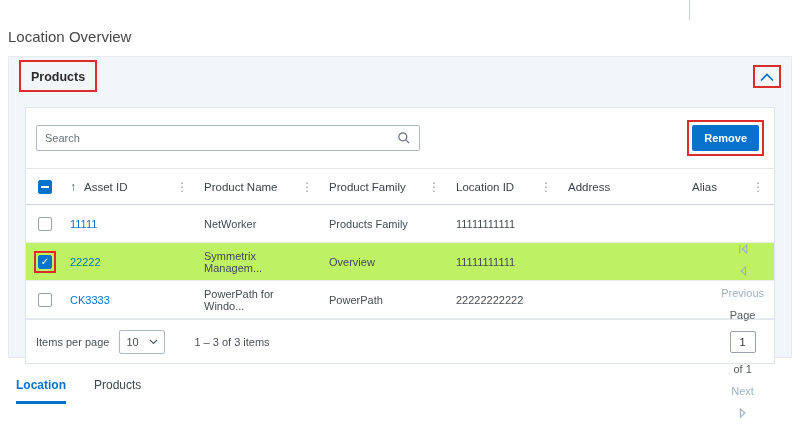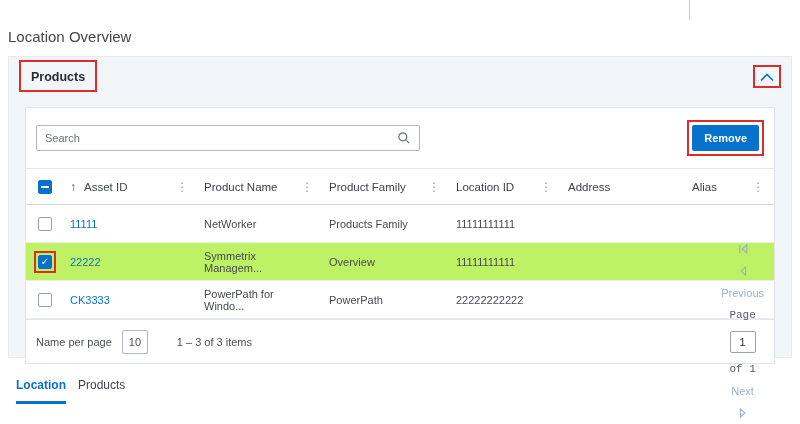--- a/index.html
+++ b/index.html
@@ -43,29 +43,29 @@
 
   .cb { width:14px; height:14px; border:1px solid #98a2ae; border-radius:2px; background:#fff; display:inline-flex; align-items:center; justify-content:center; cursor:pointer; vertical-align:middle; }
   .cb.checked { background:#0672cb; border-color:#0672cb; }
   .cb.checked::after { content:"\2713"; color:#fff; font-size:10px; line-height:1; }
   .cb.indeterminate { background:#0672cb; border-color:#0672cb; }
   .cb.indeterminate::after { content:""; width:8px; height:2px; background:#fff; }
   .cb-annot { padding:2px; display:inline-flex; }
   .cb-cell { text-align:center; }
 
   .pagination { display:flex; align-items:center; border-top:1px solid #e3e7ec; padding:8px 10px; font-size:11px; color:#4a4f55; height:44px; }
-  .ipp-select { margin-left:10px; width:26px; height:24px; border:1px solid #aeb8c2; border-radius:2px; display:flex; align-items:center; justify-content:space-between; padding:0 6px; background:#fff; cursor:pointer; }
+  .ipp-select { margin-left:10px; width:46px; height:24px; border:1px solid #aeb8c2; border-radius:2px; display:flex; align-items:center; justify-content:space-between; padding:0 6px; background:#fff; cursor:pointer; }
   .range-text { margin-left:29px; color:#4a4f55; }
   .pager { margin-left:auto; display:flex; align-items:center; gap:10px; color:#9db1c3;flex-direction:column; }
   .pager .icon-btn { display:flex; align-items:center; cursor:pointer; color:#9db1c3; }
   .pager .nav-label { cursor:pointer; }
-  .pager .dark { color:#565c63;font-family:Liberation Mono, monospace; }
+  .pager .dark { color:#565c63; }
   .page-input { width:26px; height:22px; border:1px solid #98a2ae; border-radius:2px; text-align:center; font-size:11px; color:#333; font-family:inherit; outline:none; }
 
-  .tabs { position:absolute; left:16px; top:378px; display:flex; gap:12px; }
+  .tabs { position:absolute; left:16px; top:378px; display:flex; gap:28px; }
   .tab { font-size:12px; padding-bottom:9px; color:#3f454b; cursor:pointer; }
   .tab.active { color:#0672cb; font-weight:700; border-bottom:3px solid #0672cb; }
 </style>
 </head>
 <body>
 
 <div class="top-divider"></div>
 
 <div class="page-title">Location Overview</div>
 
@@ -181,21 +181,21 @@
           <td>PowerPath for Windo...</td>
           <td>PowerPath</td>
           <td>22222222222</td>
           <td></td>
           <td></td>
         </tr>
       </tbody>
     </table>
 
     <div class="pagination">
-      <span>Name per page</span>
+      <span>Items per page</span>
       <span class="ipp-select">
         <span>10</span>
         <svg width="9" height="6" viewBox="0 0 9 6">
             <path d="M1 1 L4.5 4.5 L8 1" fill="none" stroke="#565c63" stroke-width="1.2"></path>
           </svg>
       </span>
       <span class="range-text">1 – 3 of 3 items</span>
       <span class="pager">
         <span class="icon-btn">
           <svg width="12" height="12" viewBox="0 0 12 12">

